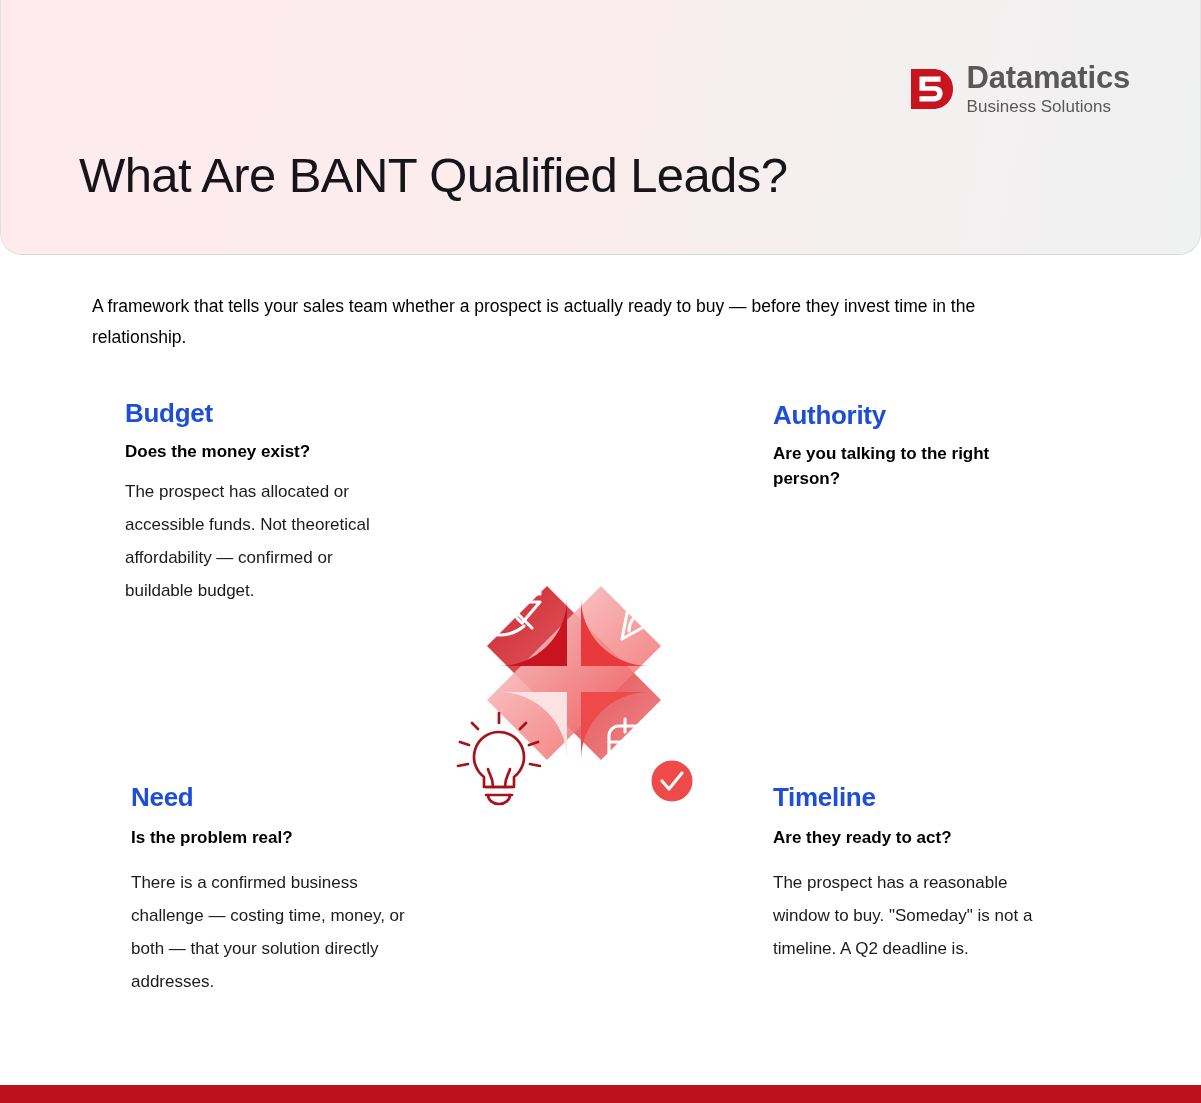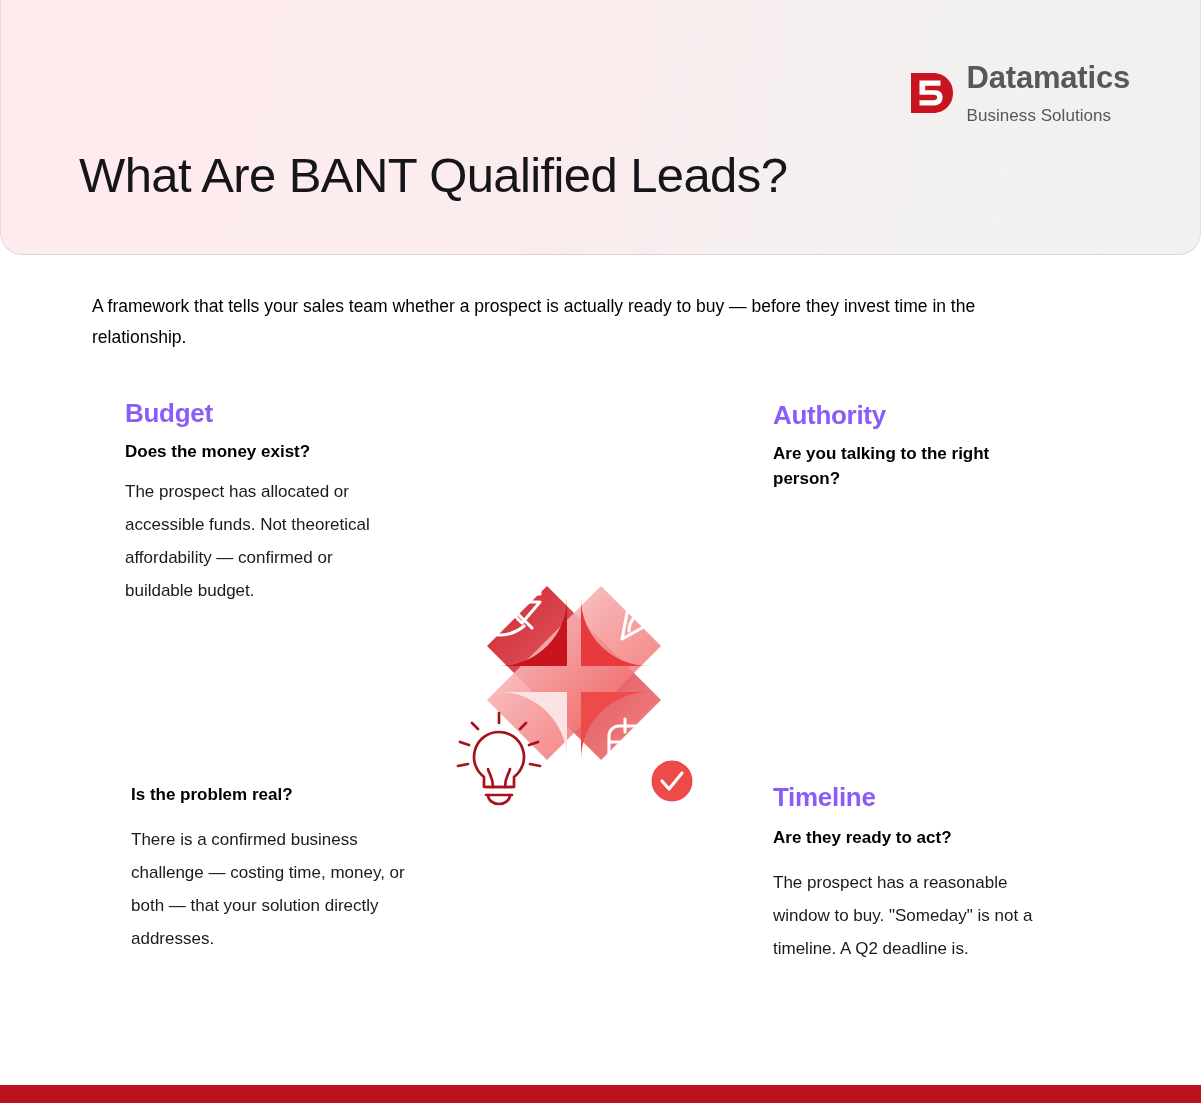--- a/index.html
+++ b/index.html
@@ -51,21 +51,21 @@
     font-size: 31px;
     font-weight: bold;
     color: #58585b;
     letter-spacing: -0.2px;
   }
 
   #logo-sub {
     font-size: 17px;
     font-weight: normal;
     color: #58585b;
-    margin-top: 14px;
+    margin-top: 5px;
     letter-spacing: 0.05px;
   }
 
   #page-title {
     position: absolute;
     left: 78px;
     top: 147px;
     font-size: 49px;
     font-weight: normal;
     color: #16161a;
@@ -83,21 +83,21 @@
     line-height: 31px;
     color: #000000;
   }
 
   
   .quad { position: absolute; }
 
   .quad-title {
     font-size: 26px;
     font-weight: bold;
-    color: #8b5cf6;
+    color: #1d4ed8;
     letter-spacing: -0.3px;
     margin-bottom: 10px;
   }
 
   .quad-question {
     font-size: 17px;
     font-weight: bold;
     color: #000000;
     line-height: 25px;
     margin-bottom: 11px;
@@ -164,20 +164,21 @@
     <div class="quad-question">Does the money exist?</div>
     <div class="quad-body">The prospect has allocated or accessible funds. Not theoretical affordability — confirmed or buildable budget.</div>
   </div>
 
   <div class="quad" id="quad-authority">
     <div class="quad-title">Authority</div>
     <div class="quad-question">Are you talking to the right person?</div>
   </div>
 
   <div class="quad" id="quad-need">
+    <div class="quad-title">Need</div>
     <div class="quad-question">Is the problem real?</div>
     <div class="quad-body">There is a confirmed business challenge — costing time, money, or both — that your solution directly addresses.</div>
   </div>
 
   <div class="quad" id="quad-timeline">
     <div class="quad-title">Timeline</div>
     <div class="quad-question">Are they ready to act?</div>
     <div class="quad-body">The prospect has a reasonable window to buy. "Someday" is not a timeline. A Q2 deadline is.</div>
   </div>
 

